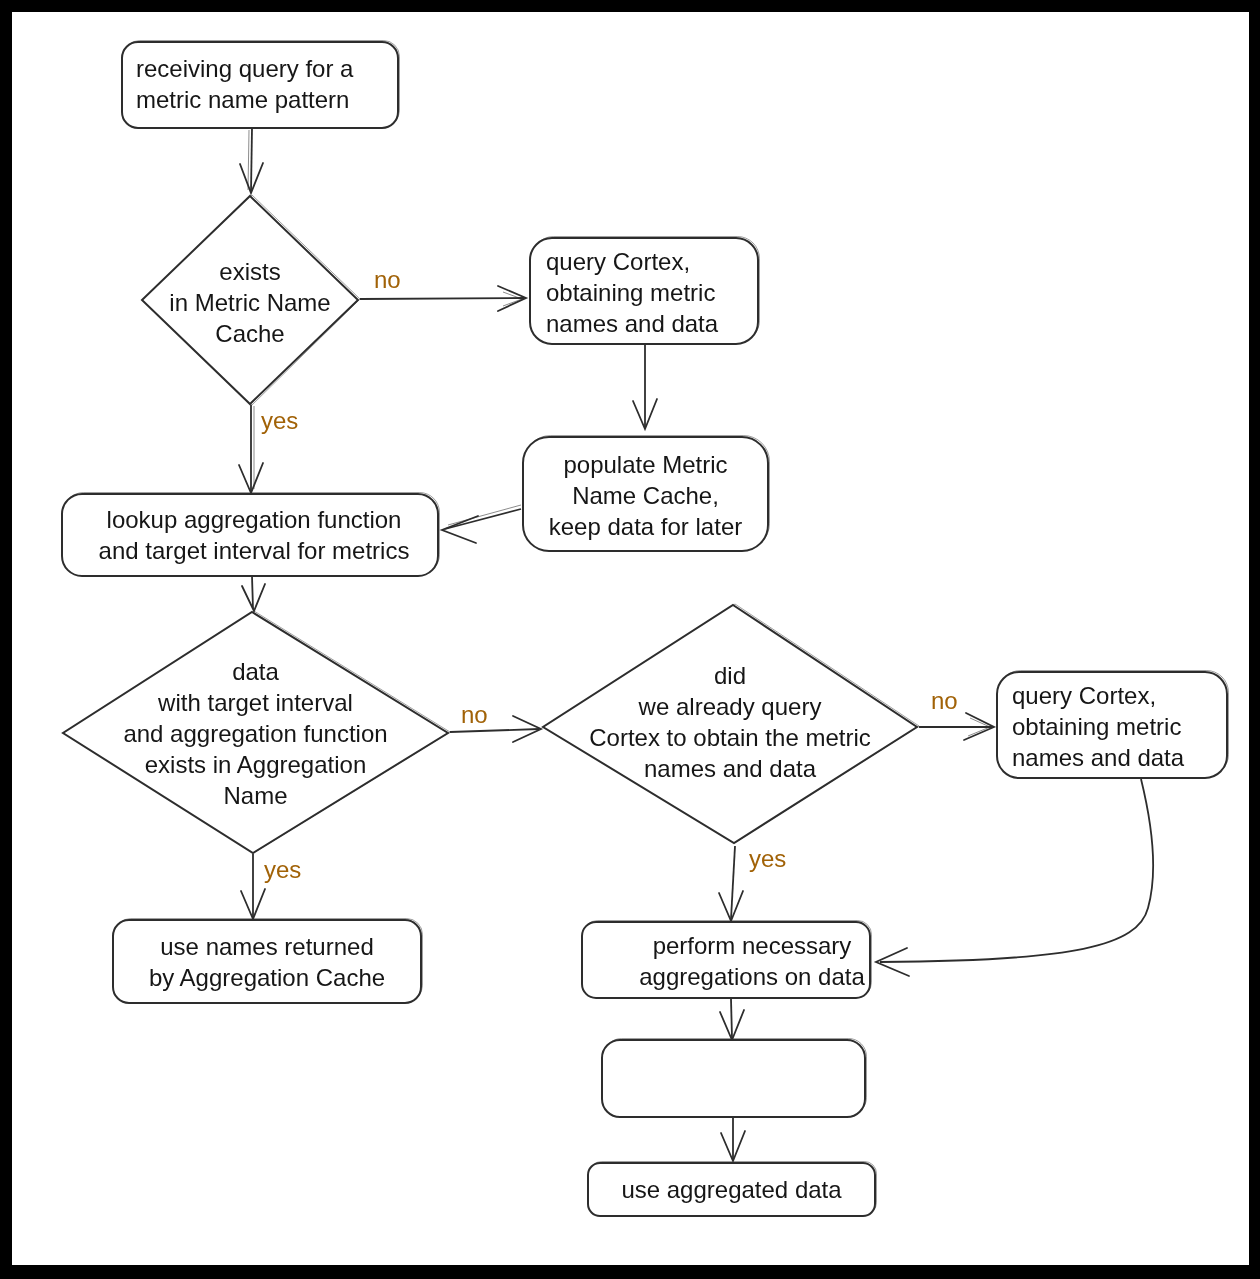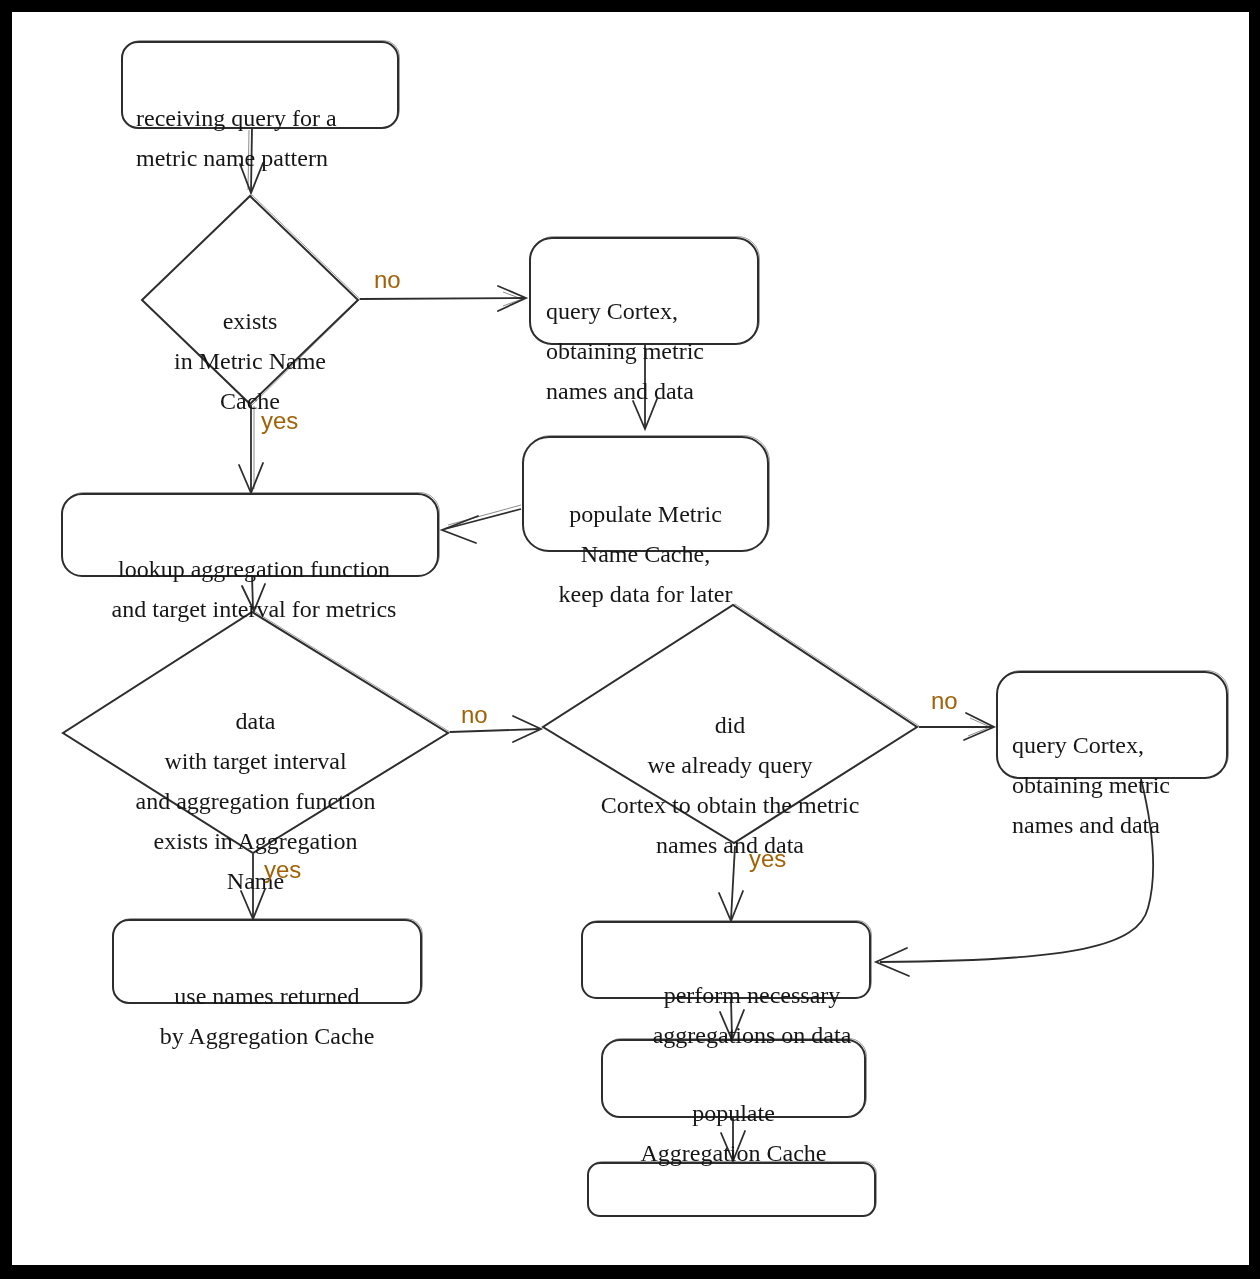--- a/index.html
+++ b/index.html
@@ -4,23 +4,23 @@
 <style>
   html,body{margin:0;padding:0;background:#000;}
   .stage{position:relative;width:1260px;height:1279px;background:#000;overflow:hidden;}
   .canvas{position:absolute;left:12px;top:12px;width:1237px;height:1253px;background:#fff;}
   svg.flow{position:absolute;left:0;top:0;}
   svg.flow .shape{fill:#ffffff;stroke:#2d2d2d;stroke-width:2;}
   svg.flow .ghost{fill:none;stroke:#2d2d2d;stroke-width:1;opacity:.45;}
   svg.flow .edge{fill:none;stroke:#2d2d2d;stroke-width:1.8;}
   svg.flow .edge2{fill:none;stroke:#2d2d2d;stroke-width:1;opacity:.55;}
   svg.flow .head{fill:none;stroke:#2d2d2d;stroke-width:1.8;stroke-linecap:round;}
-  .lbl{position:absolute;font-family:Liberation Serif, serif;
-       font-size:24px;line-height:40px;color:#161616;white-space:pre-line;
-       text-align:center;pointer-events:none;margin-top:45px;}
+  .lbl{position:absolute;font-family:Liberation Sans, sans-serif;
+       font-size:24px;line-height:31px;color:#161616;white-space:pre-line;
+       text-align:center;pointer-events:none;}
   .lbl.left{text-align:left;}
   .edge-lbl{position:absolute;font-family:"Liberation Sans","DejaVu Sans",sans-serif;
        font-size:24px;line-height:28px;color:#a16207;}
 </style>
 </head>
 <body>
 
 <div class="stage">
   <div class="canvas"></div>
 
@@ -144,23 +144,22 @@
   <div class="lbl left" style="left:1012px;top:680px;width:212px;">query Cortex,
 obtaining metric
 names and data</div>
 
   <div class="lbl" style="left:113px;top:931px;width:308px;">use names returned
 by Aggregation Cache</div>
 
   <div class="lbl" style="left:582px;top:930px;width:340px;">perform necessary
 aggregations on data</div>
 
-  <div class="lbl" style="left:602px;top:1048px;width:263px;">populate
-Aggregation Cache</div>
 
+  <div class="lbl" style="left:588px;top:1174px;width:287px;">use aggregated data</div>
 
   <span class="edge-lbl" style="left:374px;top:266px;">no</span>
   <span class="edge-lbl" style="left:261px;top:407px;">yes</span>
   <span class="edge-lbl" style="left:461px;top:701px;">no</span>
   <span class="edge-lbl" style="left:931px;top:687px;">no</span>
   <span class="edge-lbl" style="left:264px;top:856px;">yes</span>
   <span class="edge-lbl" style="left:749px;top:845px;">yes</span>
 </div>
 
 </body></html>

